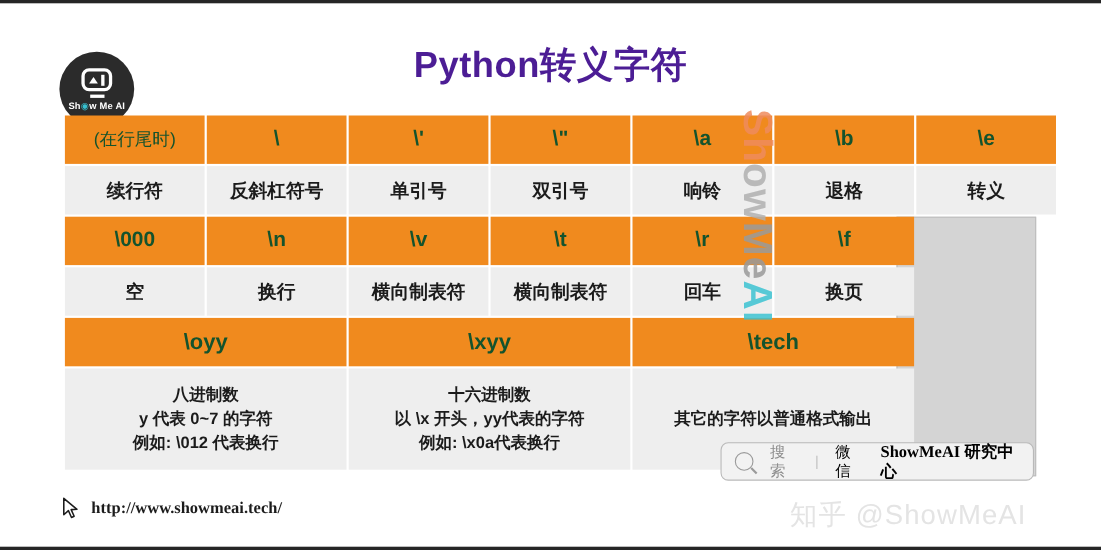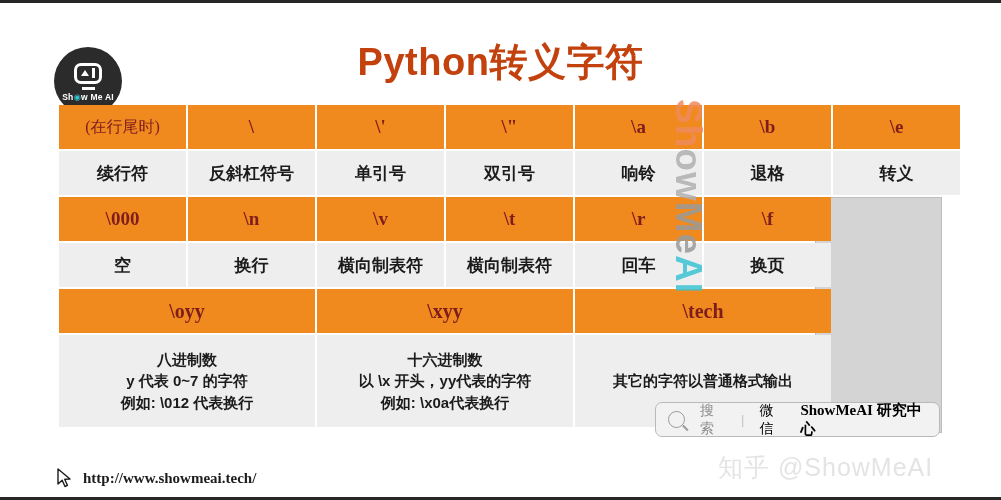--- a/index.html
+++ b/index.html
@@ -87,23 +87,23 @@
   #logo .logo-text .dot-o {
     color: #35c0cf;
   }
 
   #page-title {
     position: absolute;
     left: 0;
     top: 34px;
     width: 1001px;
     text-align: center;
-    font-size: 38px;
-    font-weight: bold;
-    color: #c2410c;
+    font-size: 33px;
+    font-weight: bold;
+    color: #4c1d95;
     letter-spacing: 0.5px;
   }
 
   
   #table-wrap {
     position: absolute;
     left: 57px;
     top: 100px;
     width: 885px;
     height: 330px;
@@ -130,24 +130,23 @@
   }
   .tbl td {
     padding: 0;
     height: 44px;
     text-align: center;
     vertical-align: middle;
     box-sizing: border-box;
   }
   td.code {
     background: #f08a1e;
-    color: #7f1d1d;
+    color: #14532d;
     font-size: 19px;
     font-weight: bold;
-    font-family: Liberation Serif, serif;
   }
   td.code.small {
     font-size: 16px;
     font-weight: normal;
   }
   td.desc {
     background: #eeeeee;
     color: #1b1b1b;
     font-size: 17px;
     font-weight: bold;
@@ -236,21 +235,21 @@
     font-size: 15px;
     font-weight: bold;
     color: #000000;
     font-family: "Liberation Serif", "DejaVu Serif", serif;
   }
 
   
   #footer-url {
     position: absolute;
     left: 55px;
-    top: 464px;
+    top: 448px;
     display: flex;
     align-items: center;
     gap: 8px;
   }
   #footer-url .cursor-icon svg { display: block; }
   #footer-url .url-text {
     font-size: 15px;
     font-weight: bold;
     color: #1c1c1c;
     font-family: "Liberation Serif", "DejaVu Serif", serif;

